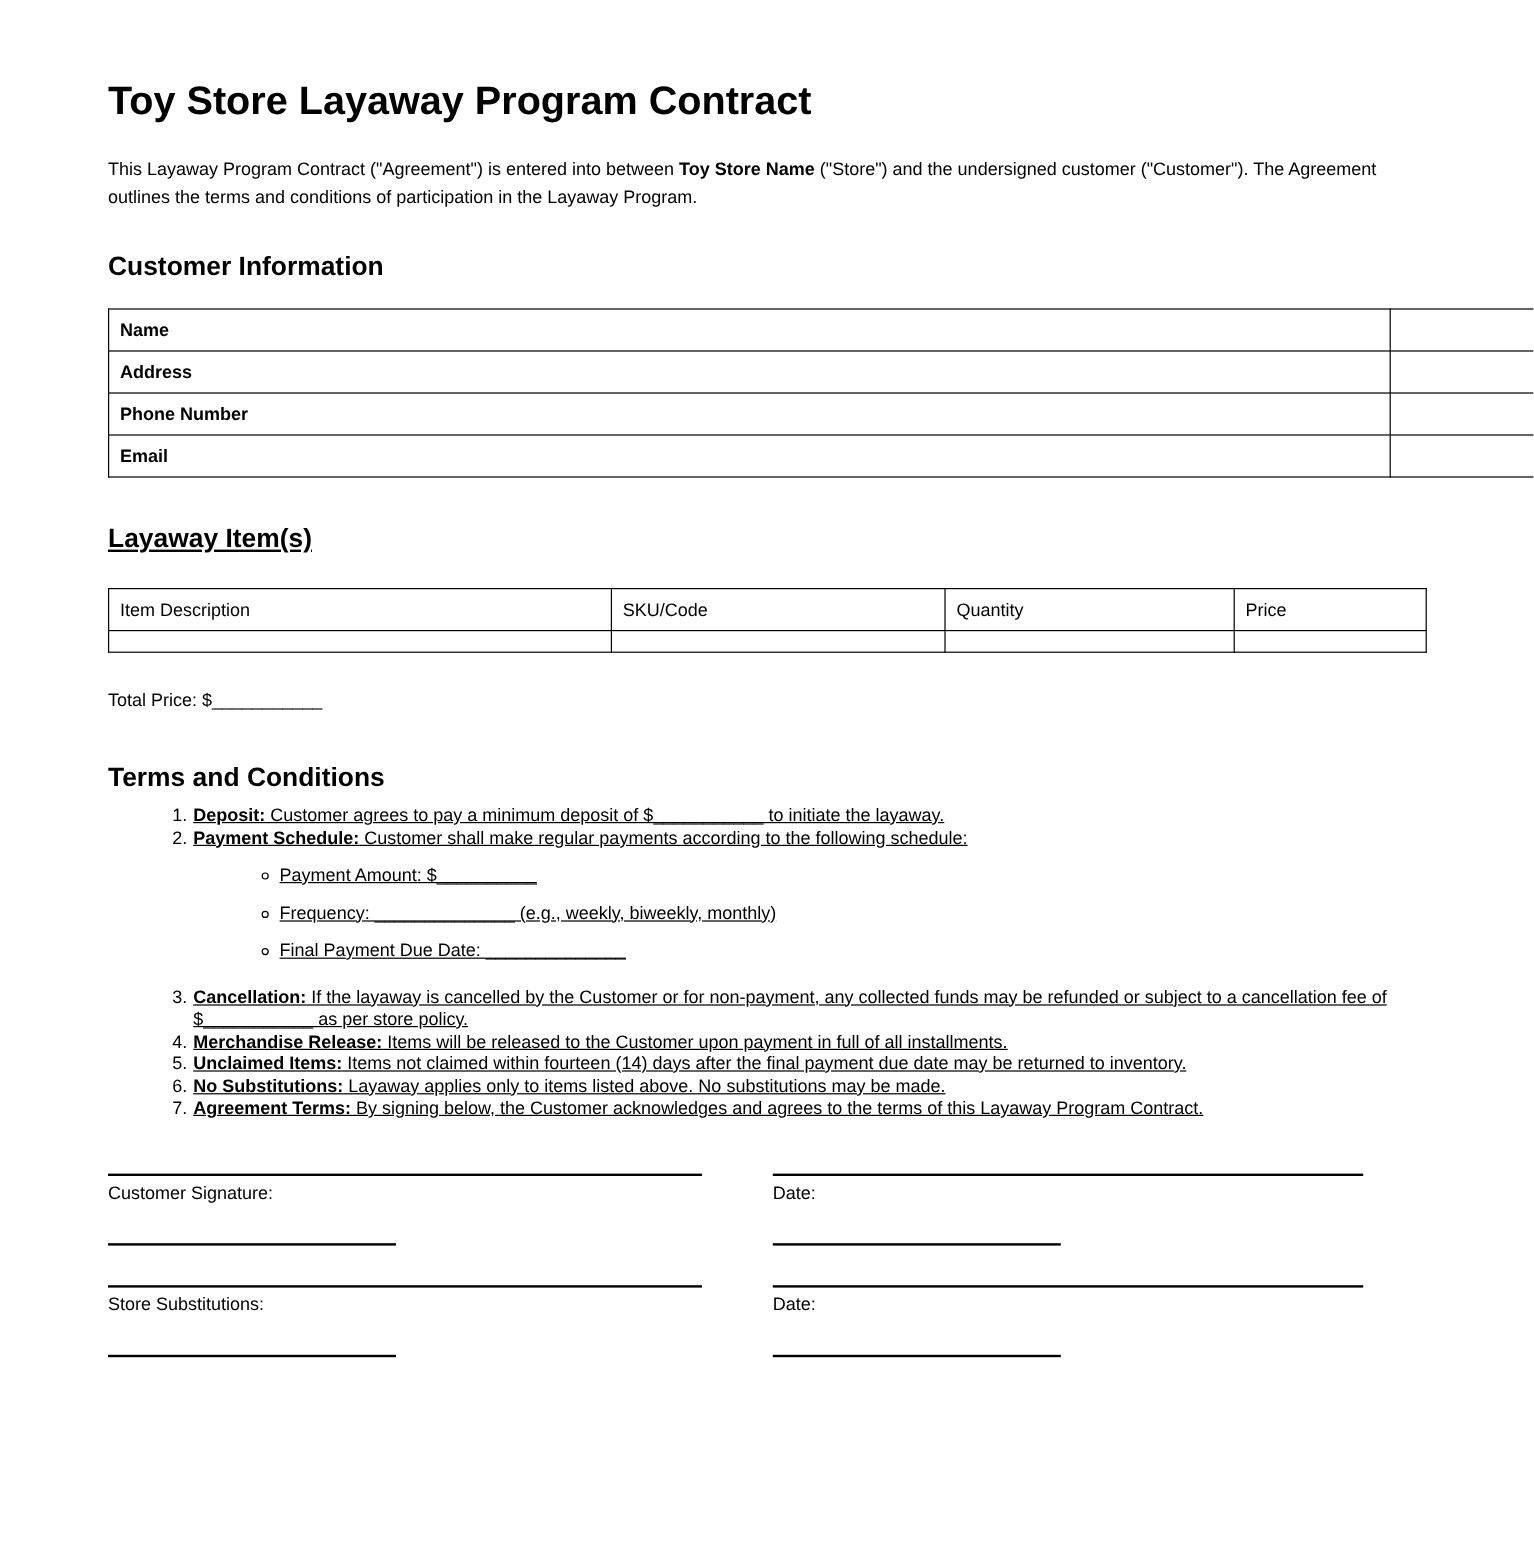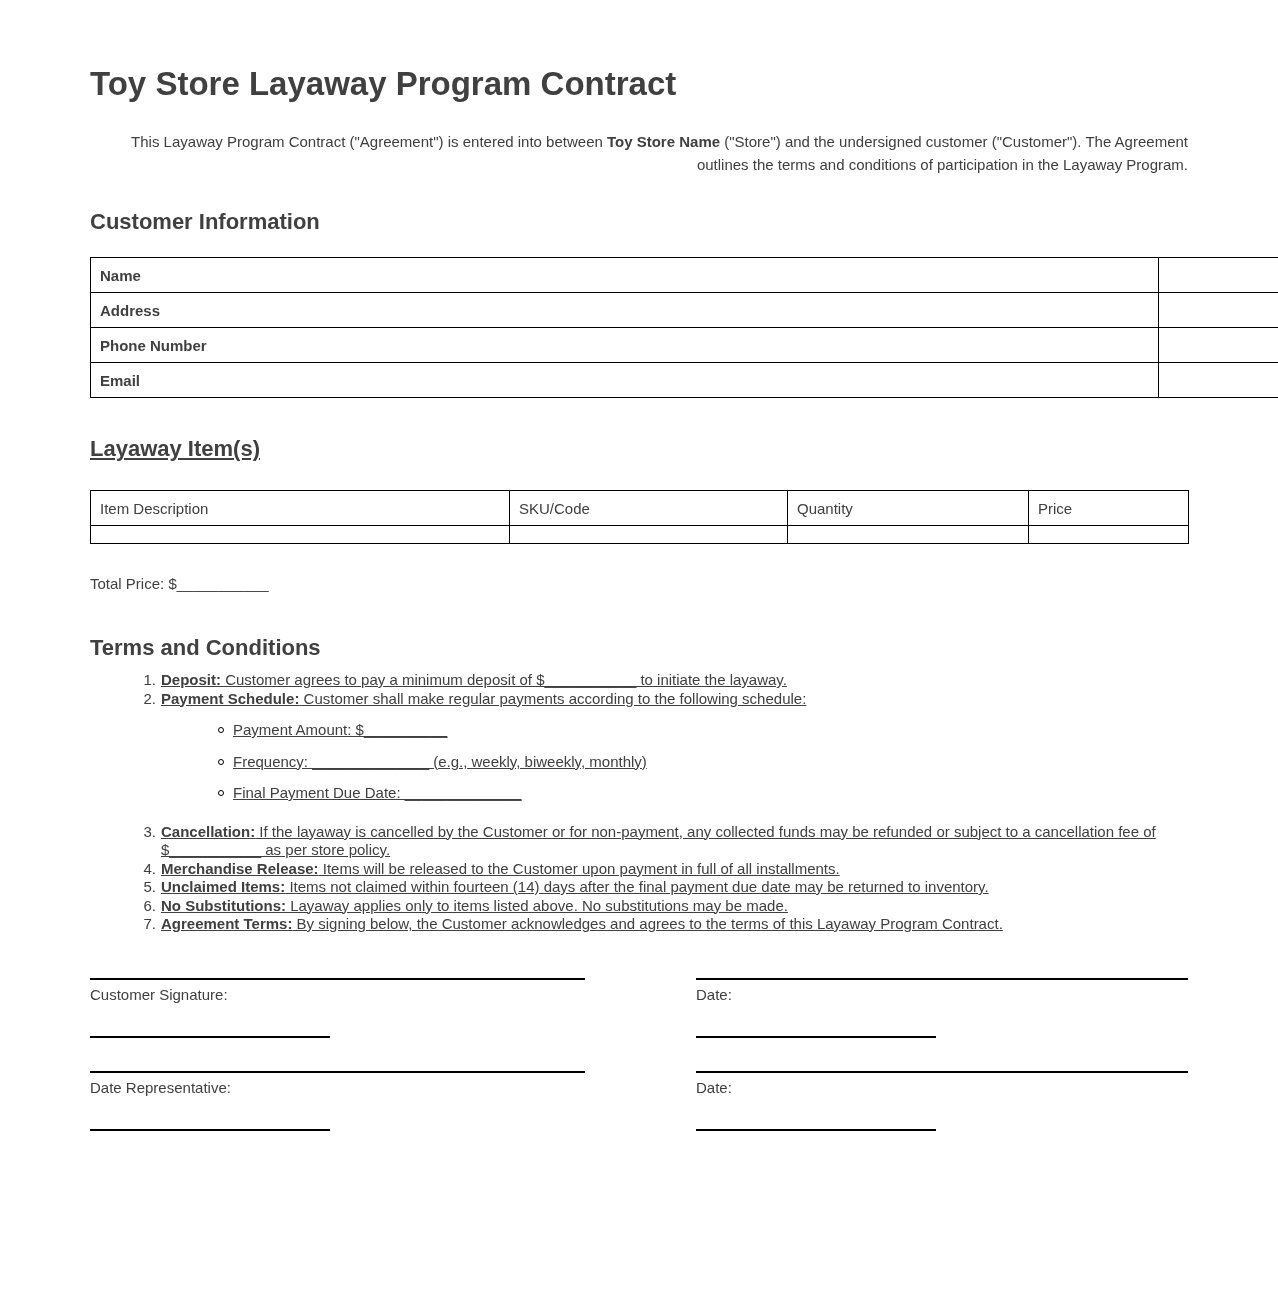--- a/index.html
+++ b/index.html
@@ -2,37 +2,36 @@
 <html><head>
 <meta charset="utf-8">
 <style>
   * { box-sizing: border-box; }
   html, body { margin: 0; padding: 0; background: #ffffff; }
   .page {
     position: relative;
     width: 1278px;
     height: 1300px;
     background: #ffffff;
-    color: #404040;
+    color: #000000;
     font-family: "Liberation Sans", sans-serif;
     padding: 64px 90px 0 90px;
     overflow: hidden;
   }
   h1.doc-title {
     font-size: 33px;
     line-height: 40px;
     font-weight: bold;
     margin: 0 0 26px 0;
   }
   p.intro {
     font-size: 15px;
     line-height: 23px;
     margin: 0;
     width: 1098px;
-    text-align: right;
   }
   h2.section-heading {
     font-size: 22px;
     line-height: 28px;
     font-weight: bold;
     margin: 0;
   }
   #customer-heading { margin: 32px 0 21px 0; }
   #layaway-heading  { margin: 37px 0 27px 0; text-decoration: underline; }
   #terms-heading    { margin: 41px 0 9px 0; }
@@ -90,21 +89,21 @@
     width: 6px;
     height: 6px;
     border: 1.3px solid #000000;
     border-radius: 50%;
   }
 
   .sig-section {
     margin-top: 44px;
     display: grid;
     grid-template-columns: 495px 492px;
-    column-gap: 111px;
+    column-gap: 59px;
   }
   .sig-block .rule-long { border-top: 2px solid #000000; height: 0; }
   .sig-block .sig-label { font-size: 15px; line-height: 23px; margin-top: 3px; }
   .sig-block .rule-short { width: 240px; border-top: 2px solid #000000; height: 0; margin-top: 30px; }
   .sig-block.row2 { margin-top: 33px; }
 </style>
 </head>
 <body>
 
 <div class="page">
@@ -213,21 +212,21 @@
     </div>
 
     <div class="sig-block">
       <div class="rule-long"></div>
       <div class="sig-label">Date:</div>
       <div class="rule-short"></div>
     </div>
 
     <div class="sig-block row2">
       <div class="rule-long"></div>
-      <div class="sig-label">Date Representative:</div>
+      <div class="sig-label">Store Substitutions:</div>
       <div class="rule-short"></div>
     </div>
 
     <div class="sig-block row2">
       <div class="rule-long"></div>
       <div class="sig-label">Date:</div>
       <div class="rule-short"></div>
     </div>
 
   </div>

